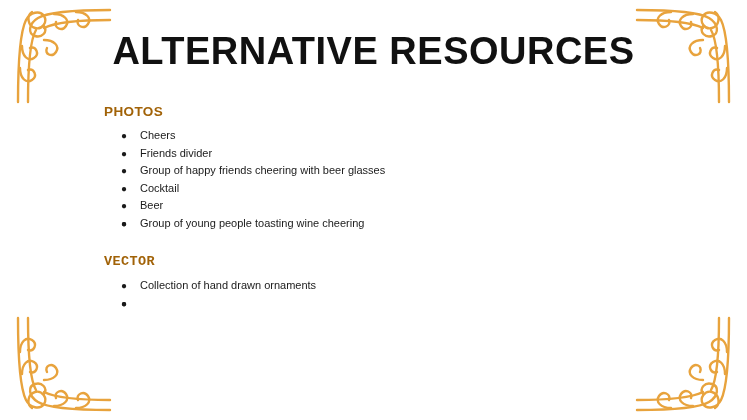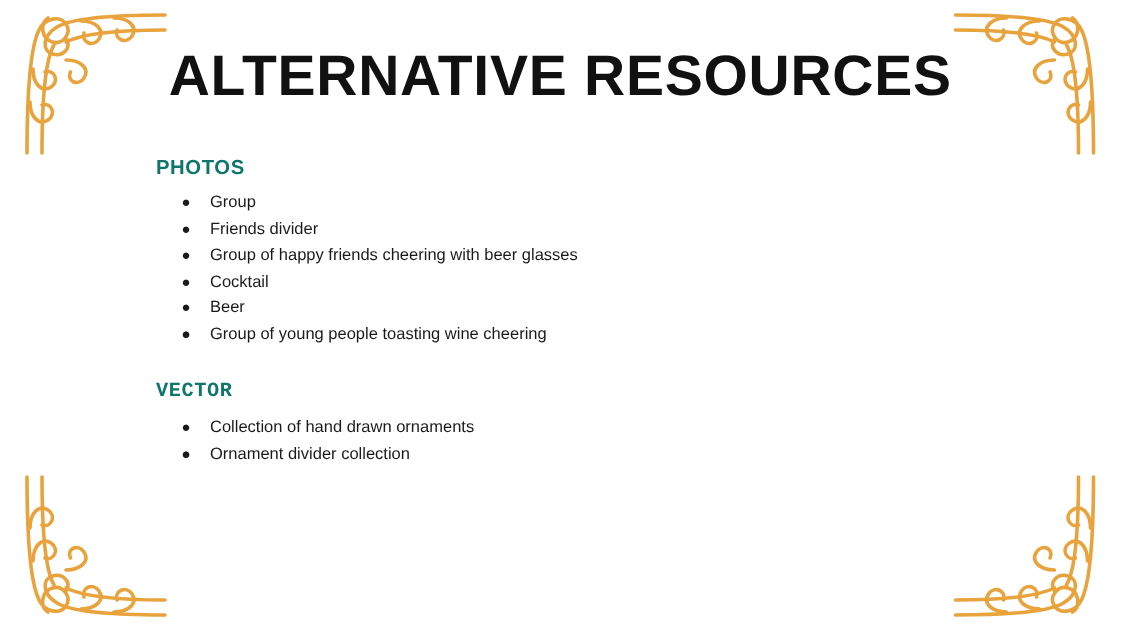--- a/index.html
+++ b/index.html
@@ -47,21 +47,21 @@
   .content {
     position: absolute;
     top: 104px;
     left: 104px;
     right: 104px;
   }
 
   .section-heading {
     font-size: 13.5px;
     font-weight: bold;
-    color: #0f766e;
+    color: #a16207;
     letter-spacing: 0.4px;
     margin: 0 0 8px 0;
   }
   .section-heading.second {
     margin-top: 22px;
     font-family: Liberation Mono, monospace;
   }
 
   ul.items {
     list-style: none;
@@ -148,21 +148,21 @@
   </div>
 
   <div class="title">ALTERNATIVE RESOURCES</div>
 
   <div class="content">
 
     <div class="section-heading">PHOTOS</div>
     <ul class="items">
       <li>
         <span class="bullet">●</span>
-        <span>Group</span>
+        <span>Cheers</span>
       </li>
       <li>
         <span class="bullet">●</span>
         <span>Friends divider</span>
       </li>
       <li>
         <span class="bullet">●</span>
         <span>Group of happy friends cheering with beer glasses</span>
       </li>
       <li>
@@ -186,19 +186,18 @@
     <ul class="items">
       <li>
         <span class="bullet">●</span>
         <span>Collection of hand drawn ornaments</span>
       </li>
       <li>
         <span class="bullet">●</span>
       </li>
       <li>
         <span class="bullet">●</span>
-        <span>Ornament divider collection</span>
       </li>
     </ul>
 
   </div>
 
 </div>
 
 </body></html>

